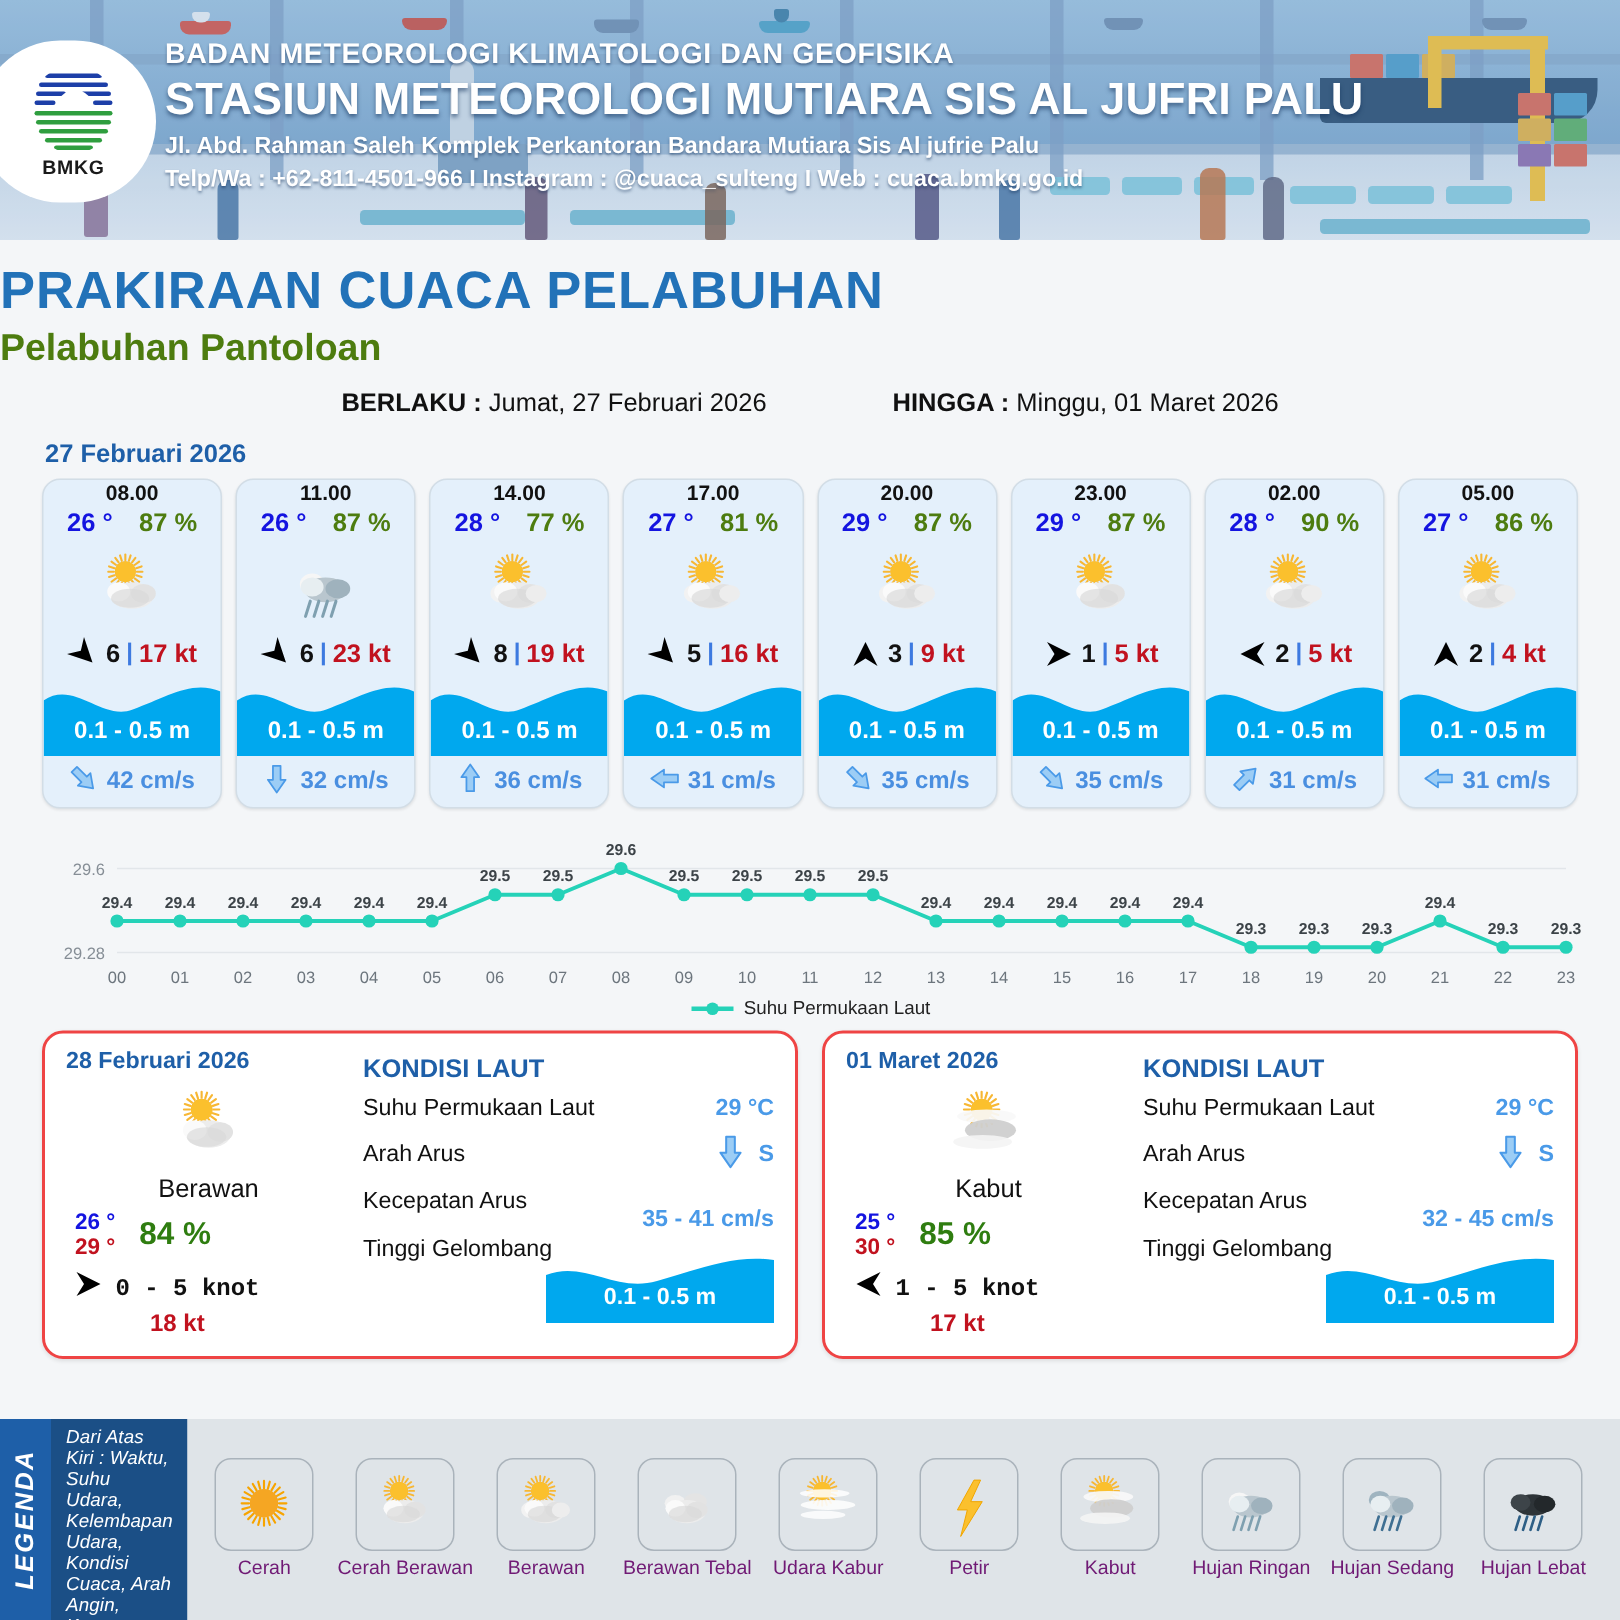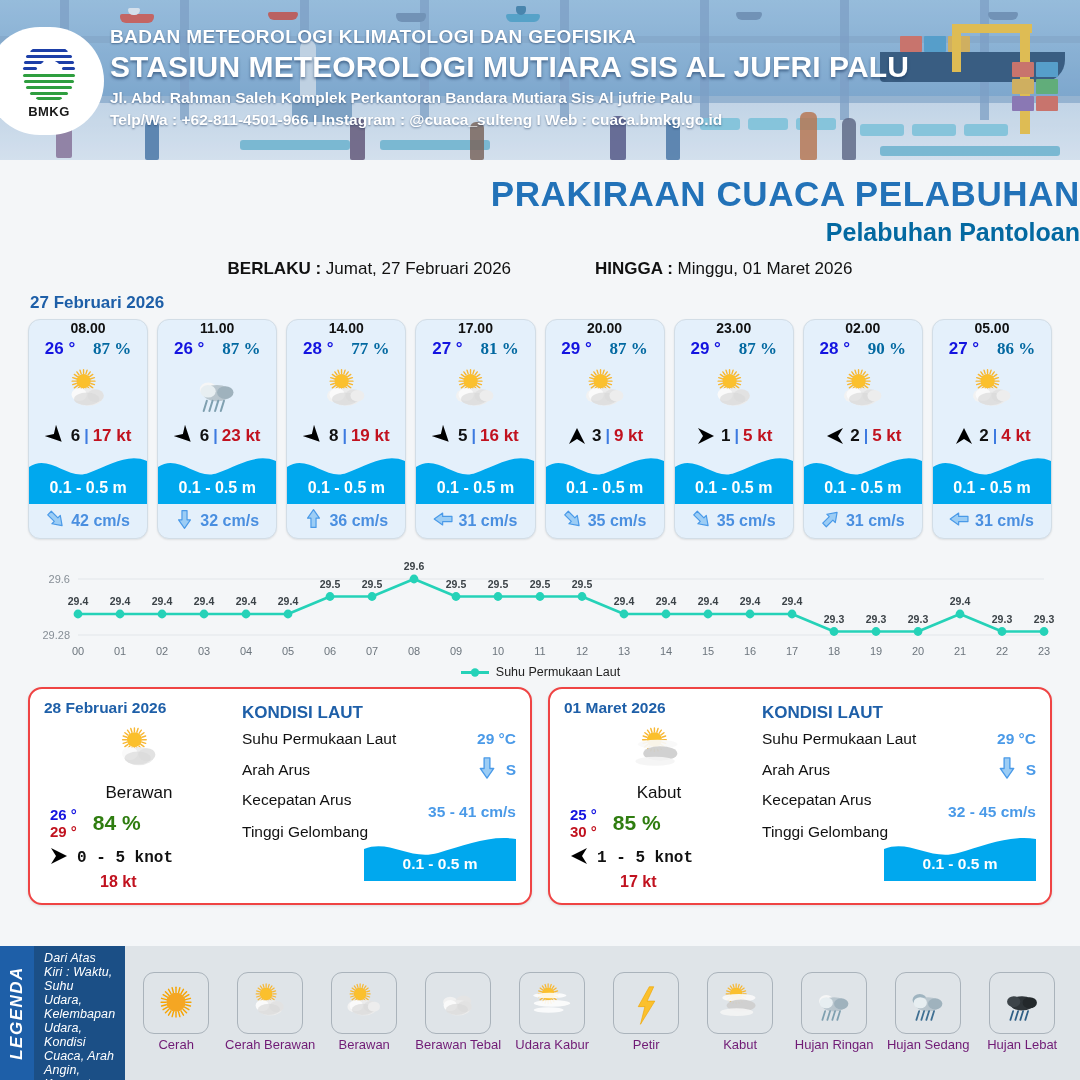--- a/index.html
+++ b/index.html
@@ -50,39 +50,39 @@
   .hdr-line1 { font-size:19px; font-weight:bold; color:#fff; letter-spacing:.4px;
                text-shadow:0 1px 2px rgba(20,50,90,.55); }
   .hdr-line2 { font-size:30px; font-weight:bold; color:#fff; letter-spacing:.1px; margin-top:2px;
                text-shadow:0 2px 3px rgba(20,50,90,.6); }
   .hdr-line3 { font-size:15.5px; font-weight:bold; color:#fff; margin-top:5px;
                text-shadow:0 1px 2px rgba(20,50,90,.55); }
   .hdr-line4 { font-size:15.5px; font-weight:bold; color:#fff; margin-top:4px;
                text-shadow:0 1px 2px rgba(20,50,90,.55); }
 
   
-  .title-wrap { text-align:right; padding-top:14px; }
+  .title-wrap { text-align:left; padding-top:14px; }
   .title-main { font-size:35px; font-weight:bold; color:#2272b8; letter-spacing:.6px; }
-  .title-sub { font-size:25px; font-weight:bold; color:#0369a1; margin-top:4px; }
+  .title-sub { font-size:25px; font-weight:bold; color:#4d7c0f; margin-top:4px; }
   .validity { margin-top:12px; display:flex; justify-content:center; gap:84px; font-size:17px; color:#111; }
   .validity b { font-weight:bold; }
 
   .daylabel { font-size:17px; font-weight:bold; color:#1e5fa8; margin:14px 0 6px 30px; }
 
   
   .cards { display:flex; gap:9px; padding:0 28px; }
   .card {
     width:127px; background:#e4f0fb; border:1px solid #d2dde6;
     border-radius:12px; overflow:hidden; position:relative;
     box-shadow:0 1px 2px rgba(0,0,0,.09);
   }
   .c-time { text-align:center; font-size:14px; font-weight:bold; color:#111; padding-top:0; }
   .c-th { display:flex; justify-content:space-around; align-items:baseline; padding:3px 7px 0; }
   .c-temp { font-size:17px; font-weight:bold; color:#1414e0; }
-  .c-hum { font-size:17px; font-weight:bold; color:#0369a1;font-family:Liberation Serif, serif; }
+  .c-hum { font-size:17px; font-weight:bold; color:#4d7c0f; }
   .c-icon { height:60px; display:flex; align-items:center; justify-content:center; margin-top:2px;}
   .c-wind { display:flex; align-items:center; justify-content:center; gap:4px; height:30px; }
   .c-dir { width:22px; height:18px; display:flex; align-items:center; justify-content:center; }
   .c-deg { font-size:17px; font-weight:bold; color:#111; }
   .c-bar { color:#3d7ae0; font-size:16px; font-weight:bold; }
   .c-kt { font-size:17px; font-weight:bold; color:#c1121f; }
   .c-wave { position:relative; height:53px; }
   .c-wavesvg { position:absolute; left:0; bottom:0; width:100%; height:53px; display:block;}
   .c-wavetext { position:absolute; left:0; right:0; bottom:7px; text-align:center;
                 font-size:16px; font-weight:bold; color:#fff; }

